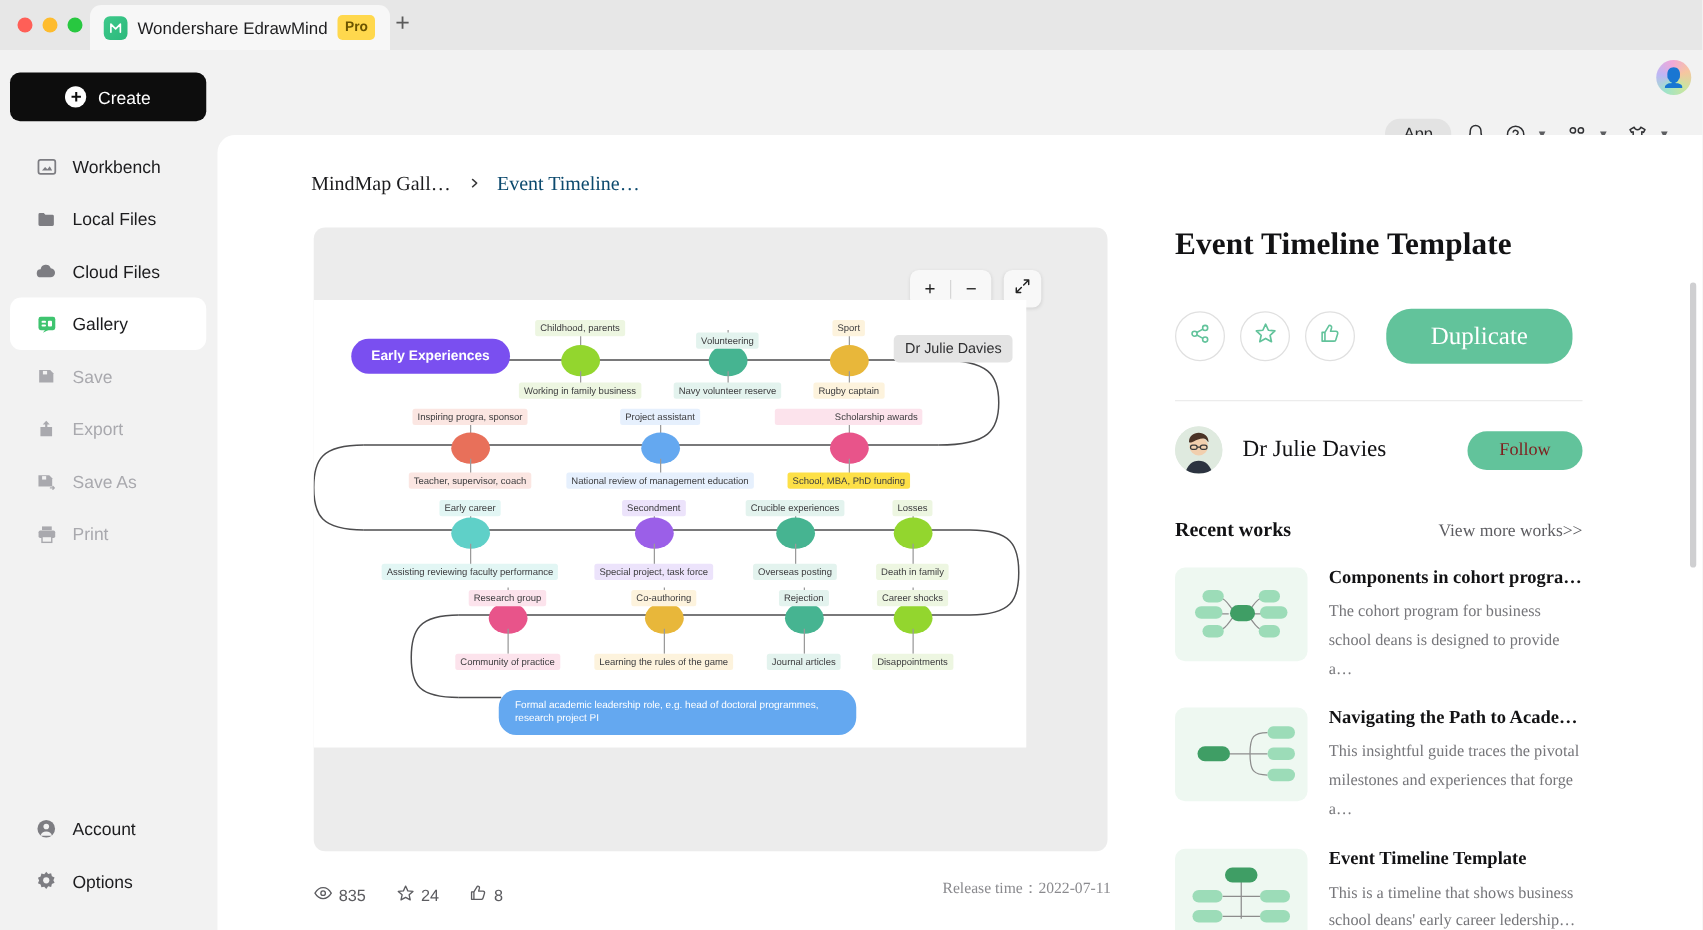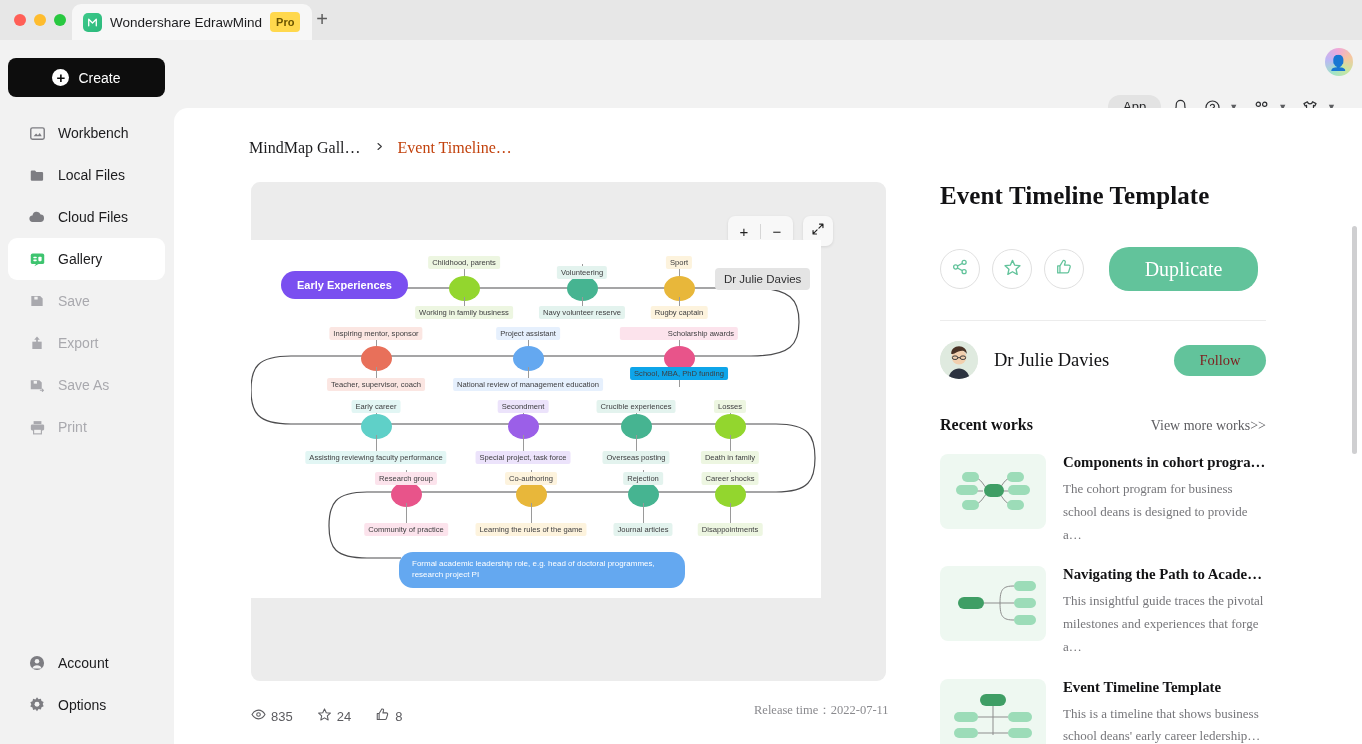--- a/index.html
+++ b/index.html
@@ -100,21 +100,21 @@
     position: absolute; top: 108px; left: 174px; width: 1188px; height: 636px;
     background: #ffffff; border-radius: 14px 0 0 0;
     overflow: hidden;
   }
   .breadcrumb {
     position: absolute; top: 31px; left: 75px;
     display: flex; align-items: center; gap: 14px;
   }
   .crumb-1 { font-family: "Liberation Serif", serif; font-size: 16px; color: #1c1c1e; }
   .crumb-sep { font-size: 12px; color: #3a3a3c; }
-  .crumb-2 { font-family: "Liberation Serif", serif; font-size: 16px; color: #c2410c; }
+  .crumb-2 { font-family: "Liberation Serif", serif; font-size: 16px; color: #0c4a6e; }
 
   
   .preview {
     position: absolute; top: 74px; left: 77px; width: 635px; height: 499px;
     background: #ececec; border-radius: 9px;
   }
   .zoom-group {
     position: absolute; top: 34px; left: 477px; height: 30px;
     background: #f8f8f8; border-radius: 7px; display: flex; align-items: center;
     box-shadow: 0 1px 3px rgba(0,0,0,.10);
@@ -454,34 +454,34 @@
 
       <div class="mm-stem" style="left:428px;top:24px;height:24px;"></div>
       <div class="mm-node" style="left:413px;top:36px;width:31px;height:25px;background:#e8b73a;"></div>
       <div class="mm-stem" style="left:428px;top:57px;height:20px;"></div>
       <div class="mm-lbl" style="left:428px;top:16px;background:#fdf3dd;">Sport</div>
       <div class="mm-lbl" style="left:428px;top:66px;background:#fdf3dd;">Rugby captain</div>
 
       <div class="mm-stem" style="left:125px;top:94px;height:22px;"></div>
       <div class="mm-node" style="left:110px;top:106px;width:31px;height:25px;background:#e8705a;"></div>
       <div class="mm-stem" style="left:125px;top:127px;height:20px;"></div>
-      <div class="mm-lbl" style="left:125px;top:87px;background:#fbe6e2;">Inspiring mentor, sponsor</div>
+      <div class="mm-lbl" style="left:125px;top:87px;background:#fbe6e2;">Inspiring progra, sponsor</div>
       <div class="mm-lbl" style="left:125px;top:138px;background:#fbe6e2;">Teacher, supervisor, coach</div>
 
       <div class="mm-stem" style="left:277px;top:94px;height:22px;"></div>
       <div class="mm-node" style="left:262px;top:106px;width:31px;height:25px;background:#64a8f0;"></div>
       <div class="mm-stem" style="left:277px;top:127px;height:20px;"></div>
       <div class="mm-lbl" style="left:277px;top:87px;background:#e6f0fd;">Project assistant</div>
       <div class="mm-lbl" style="left:277px;top:138px;background:#e6f0fd;">National review of management education</div>
 
       <div class="mm-stem" style="left:428px;top:94px;height:22px;"></div>
       <div class="mm-node" style="left:413px;top:106px;width:31px;height:25px;background:#e8548a;"></div>
       <div class="mm-stem" style="left:428px;top:127px;height:20px;"></div>
       <div class="mm-lbl" style="left:428px;top:87px;background:#fce3ec;padding-left:48px;">Scholarship awards</div>
-      <div class="mm-lbl" style="left:428px;top:127px;background:#0ea5e9;">School, MBA, PhD funding</div>
+      <div class="mm-lbl" style="left:428px;top:138px;background:#fde047;">School, MBA, PhD funding</div>
 
       <div class="mm-stem" style="left:125px;top:162px;height:22px;"></div>
       <div class="mm-node" style="left:110px;top:174px;width:31px;height:25px;background:#5fd0c8;"></div>
       <div class="mm-stem" style="left:125px;top:195px;height:20px;"></div>
       <div class="mm-lbl" style="left:125px;top:160px;background:#e2f6f4;">Early career</div>
       <div class="mm-lbl" style="left:125px;top:211px;background:#e2f6f4;">Assisting reviewing faculty performance</div>
 
       <div class="mm-stem" style="left:272px;top:162px;height:22px;"></div>
       <div class="mm-node" style="left:257px;top:174px;width:31px;height:25px;background:#9b5fe8;"></div>
       <div class="mm-stem" style="left:272px;top:195px;height:20px;"></div>

